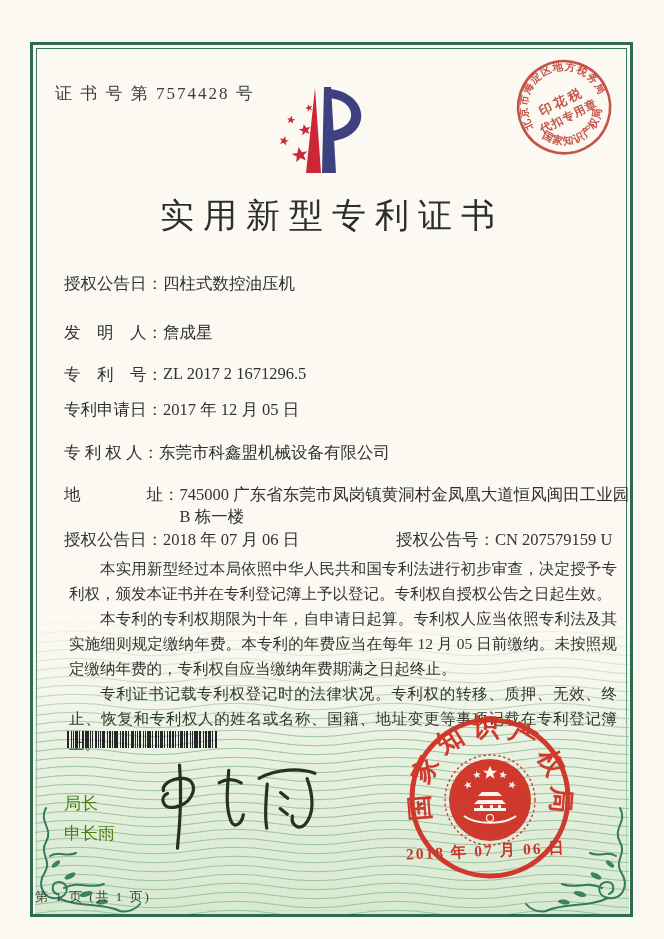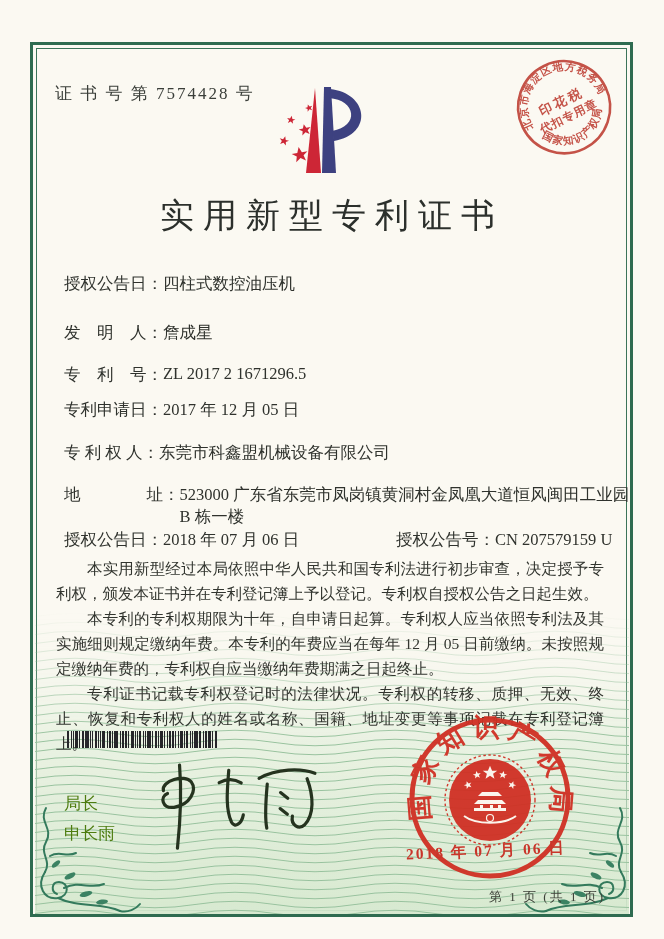--- a/index.html
+++ b/index.html
@@ -27,38 +27,38 @@
   .cert-no { position:absolute; left:55px; top:82px; font-size:17px; color:#3a3e39;
              letter-spacing:2px; z-index:3; }
   .logo { position:absolute; left:276px; top:84px; z-index:3; }
   .title { position:absolute; left:0; top:193px; width:664px; text-align:center;
            font-size:34px; font-weight:400; letter-spacing:9px; color:#2c302c; z-index:3; }
 
   .field { position:absolute; left:64px; font-size:16.5px; color:#2f322d; z-index:3; white-space:nowrap; }
   .field .fvalue { white-space:normal; display:inline-block; vertical-align:top; max-width:452px; }
   .grant-no { position:absolute; left:396px; top:529px; font-size:16.5px; color:#2f322d; z-index:3;text-align:center; }
 
-  .paras { position:absolute; left:56px; top:556px; width:548px; z-index:3; }
+  .paras { position:absolute; left:69px; top:556px; width:548px; z-index:3; }
   .paras p { font-size:15.5px; line-height:25px; color:#32352f; text-indent:2em;
              text-align:justify; }
 
   .barcode { position:absolute; left:67px; top:731px; z-index:3; }
   .barcode svg rect { fill:#26262a; }
 
   .director { position:absolute; left:64px; z-index:3; font-family:"Liberation Sans", sans-serif;
               font-size:17px; color:#4d7c0f; }
   .signature { position:absolute; left:150px; top:758px; z-index:3; }
 
   .seal { position:absolute; left:404px; top:712px; z-index:4; opacity:.95; }
   .seal-date { position:absolute; left:406px; top:841px; z-index:5; font-size:15.5px;
                font-weight:600; color:#c9352a; letter-spacing:2px; white-space:nowrap;
                transform:rotate(-2.5deg); }
   .tax-stamp { position:absolute; left:506px; top:48px; z-index:4; opacity:.92;
                transform:rotate(-26deg); }
-  .footer { position:absolute; left:35px; top:888px; width:570px; text-align:right;
+  .footer { position:absolute; left:35px; top:888px; width:570px; text-align:left;
             font-size:13px; letter-spacing:2px; color:#3c4038; z-index:3; }
 </style>
 </head>
 <body>
 
 <div class="page">
 
   <div class="waves">
     <svg>
       <defs>
@@ -160,21 +160,21 @@
   <div class="field" style="top:364px">
     <span>专　利　号：</span><span class="fvalue">ZL 2017 2 1671296.5</span>
   </div>
   <div class="field" style="top:399px">
     <span>专利申请日：</span><span class="fvalue">2017 年 12 月 05 日</span>
   </div>
   <div class="field" style="top:442px">
     <span>专 利 权 人：</span><span class="fvalue">东莞市科鑫盟机械设备有限公司</span>
   </div>
   <div class="field" style="top:484px">
-    <span>地　　　　址：</span><span class="fvalue">523000 广东省东莞市凤岗镇黄洞村金凤凰大道恒风闽田工业园 B 栋一楼</span>
+    <span>地　　　　址：</span><span class="fvalue">745000 广东省东莞市凤岗镇黄洞村金凤凰大道恒风闽田工业园 B 栋一楼</span>
   </div>
   <div class="field" style="top:529px">
     <span>授权公告日：</span><span class="fvalue">2018 年 07 月 06 日</span>
   </div>
   <div class="grant-no">
     <span>授权公告号：</span><span>CN 207579159 U</span>
   </div>
 
   <div class="paras">
     <p>本实用新型经过本局依照中华人民共和国专利法进行初步审查，决定授予专利权，颁发本证书并在专利登记簿上予以登记。专利权自授权公告之日起生效。</p>

